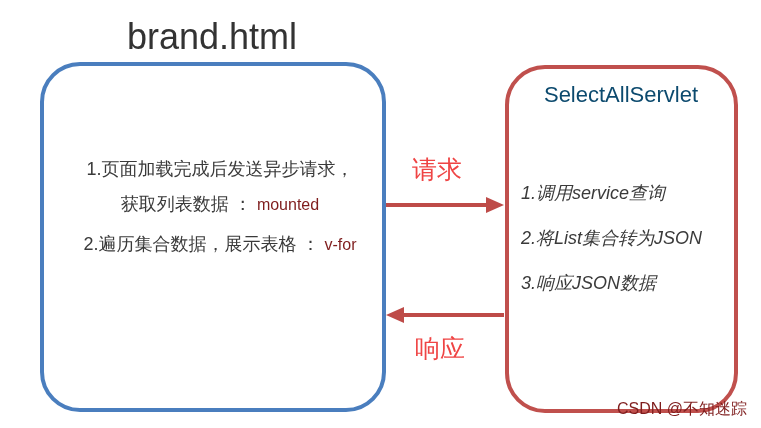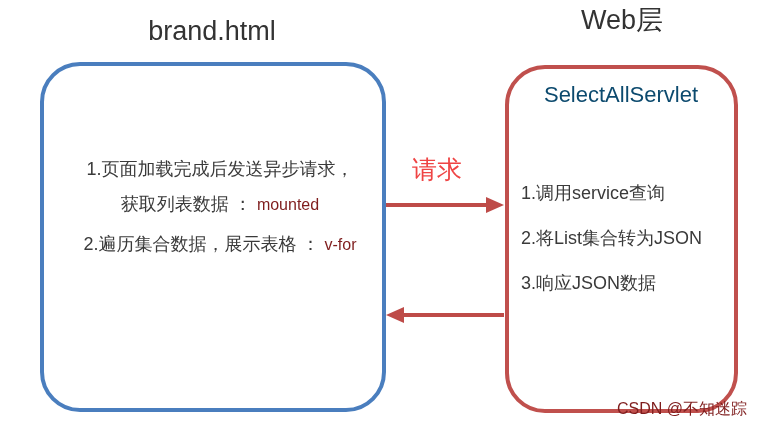--- a/index.html
+++ b/index.html
@@ -11,21 +11,21 @@
   .canvas {
     position: relative;
     width: 761px;
     height: 428px;
     background: #ffffff;
     overflow: hidden;
   }
   .box-title {
     position: absolute;
     color: #333333;
-    font-size: 27px;
+    font-size: 36px;
     white-space: nowrap;
     transform: translateX(-50%);
   }
   .title-left  { left: 212px; top: 16px; }
   .title-right { left: 622px; top: 2px; }
 
   .flow-box {
     position: absolute;
     border-radius: 40px;
     background: #ffffff;
@@ -65,21 +65,21 @@
     font-size: 22px;
     white-space: nowrap;
   }
   .right-content {
     position: absolute;
     left: 521px; top: 181px;
     width: 210px;
     color: #3a3a3a;
     font-size: 18px;
   }
-  .right-content .item { margin: 0 0 21px 0; white-space: nowrap; }
+  .right-content .item { margin: 0 0 21px 0; white-space: nowrap; font-style: italic; }
 
   .arrow-svg {
     position: absolute;
     left: 0; top: 0;
     width: 761px; height: 428px;
     pointer-events: none;
   }
   .arrow-label {
     position: absolute;
     color: #ef4444;
@@ -97,21 +97,20 @@
     font-size: 16px;
     white-space: nowrap;
   }
 </style>
 </head>
 <body>
 
 <div class="canvas">
 
   <div class="box-title title-left">brand.html</div>
-  <div class="box-title title-right">Web层</div>
 
   <div class="flow-box box-left"></div>
 
   <div class="left-content">
     <p class="row">1.页面加载完成后发送异步请求，</p>
     <p class="row"><span>获取列表数据  ： </span><span class="hl">mounted</span></p>
     <p class="row gap"><span>2.遍历集合数据，展示表格 ： </span><span class="hl">v-for</span></p>
   </div>
 
   <div class="flow-box box-right"></div>
@@ -129,16 +128,17 @@
       <line x1="386" y1="205" x2="490" y2="205" stroke="#BE4B48" stroke-width="4"></line>
       <polygon points="504,205 486,197 486,213" fill="#BE4B48"></polygon>
     </g>
     <g>
       <line x1="504" y1="315" x2="400" y2="315" stroke="#BE4B48" stroke-width="4"></line>
       <polygon points="386,315 404,307 404,323" fill="#BE4B48"></polygon>
     </g>
   </svg>
 
   <div class="arrow-label label-request">请求</div>
+  <div class="arrow-label label-response">响应</div>
 
   <div class="watermark">CSDN @不知迷踪</div>
 
 </div>
 
 </body></html>

